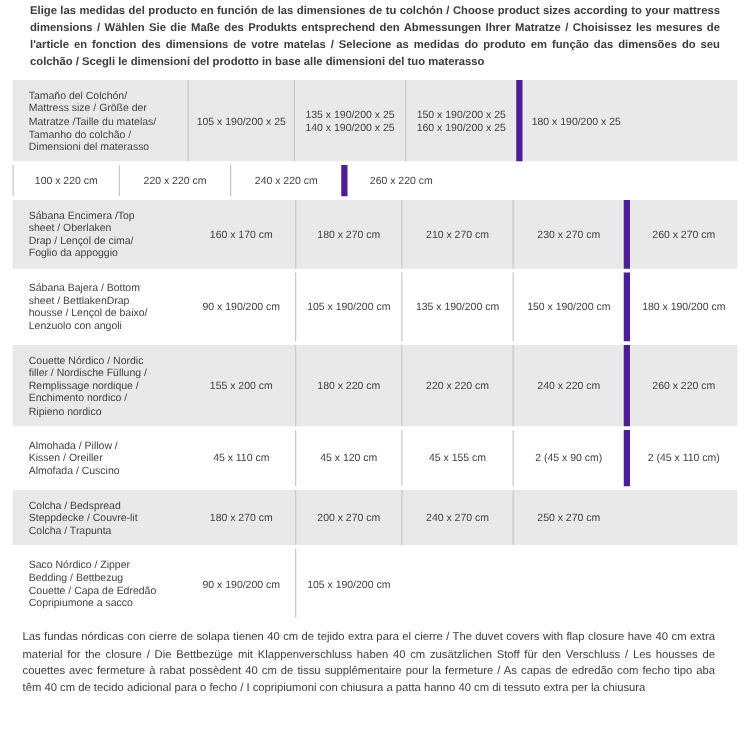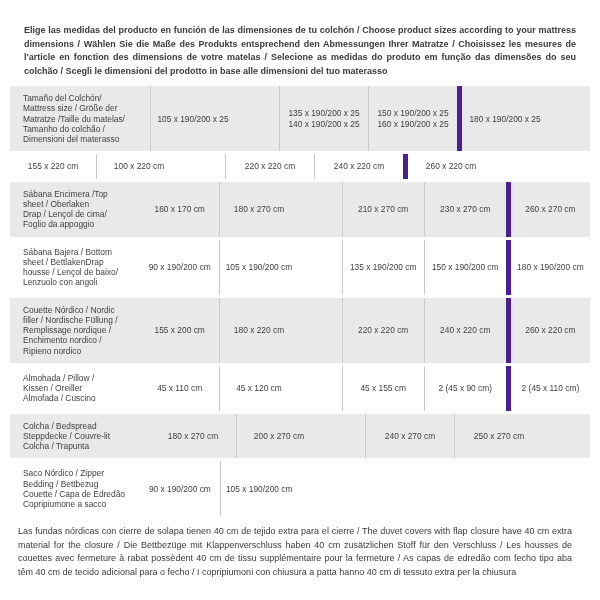--- a/index.html
+++ b/index.html
@@ -1,21 +1,21 @@
 <!DOCTYPE html>
 <html><head>
 <meta charset="utf-8">
 <style>
   html,body{margin:0;padding:0;}
   body{
     width:600px;height:600px;background:#ffffff;
     font-family:"Liberation Sans","DejaVu Sans",sans-serif;
     color:#3b3b3b;overflow:hidden;
   }
-  .page{width:600px;height:600px;box-sizing:border-box;padding-top:24px;}
+  .page{width:600px;height:600px;box-sizing:border-box;padding-top:2px;}
   .intro{
     margin:0 24px 8px 24px;
     font-size:9px;font-weight:700;line-height:1.5;
     text-align:justify;color:#3b3b3b;
   }
   .size-table{margin:2px 10px 0 10px;width:580px;}
   .row{
     display:flex;align-items:stretch;margin-bottom:3px;
   }
   .row:nth-child(odd){background:#e9e9e9;}
@@ -27,21 +27,21 @@
   }
   .label{
     width:140px;padding:7px 4px 7px 13px;justify-content:flex-start;
     text-align:left;
   }
   .val{
     justify-content:center;text-align:center;padding:7px 1px;
   }
   .c1{width:86px;}
   .c2{width:85px;border-left:1px solid #c9c9c9;}
-  .c3{width:89px;border-left:1px solid #c9c9c9;margin-left:44px;}
+  .c3{width:89px;border-left:1px solid #c9c9c9;}
   .c4{width:89px;border-left:1px solid #c9c9c9;}
   .c5{width:91px;border-left:5px solid #4c1d95;}
   .val:empty{border-left:none;}
   .footnote{
     margin:9px 28px 0 18px;
     font-size:9px;font-weight:400;line-height:1.5;
     text-align:justify;color:#3b3b3b;
   }
 </style>
 </head>
@@ -61,21 +61,20 @@
 Dimensioni del materasso</div>
       <div class="cell val c2">105 x 190/200 x 25</div>
       <div class="cell val c3">135 x 190/200 x 25
 140 x 190/200 x 25</div>
       <div class="cell val c4">150 x 190/200 x 25
 160 x 190/200 x 25</div>
       <div class="cell val c5">180 x 190/200 x 25</div>
     </div>
 
     <div class="row">
-      <div class="cell val c1">155 x 220 cm</div>
       <div class="cell val c2">100 x 220 cm</div>
       <div class="cell val c3">220 x 220 cm</div>
       <div class="cell val c4">240 x 220 cm</div>
       <div class="cell val c5">260 x 220 cm</div>
     </div>
 
     <div class="row">
       <div class="cell label">Sábana Encimera /Top
 sheet / Oberlaken
 Drap / Lençol de cima/

